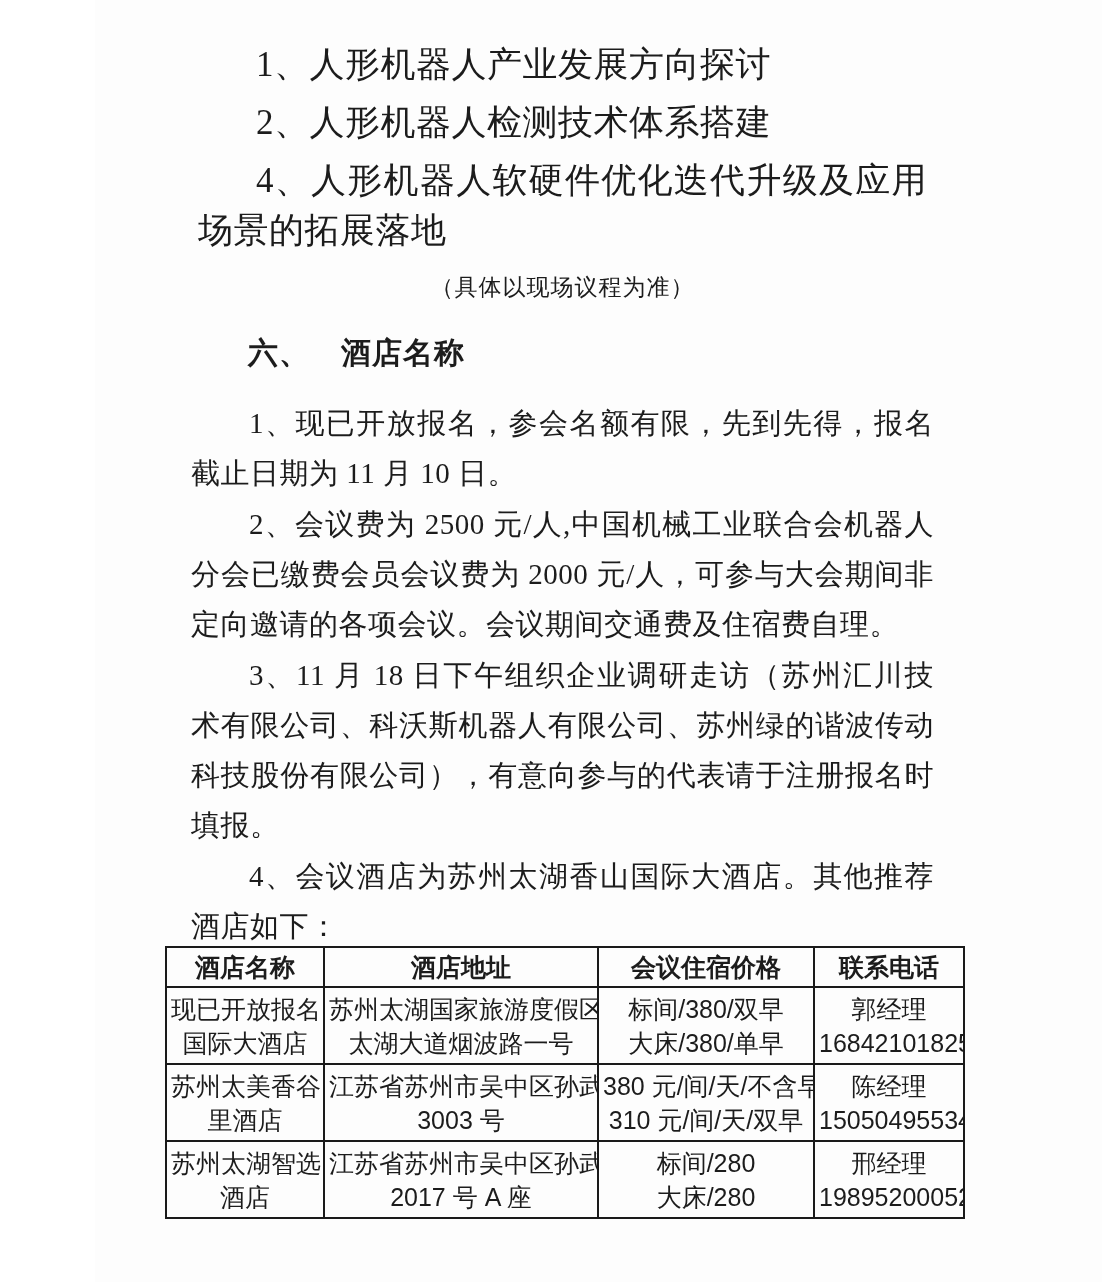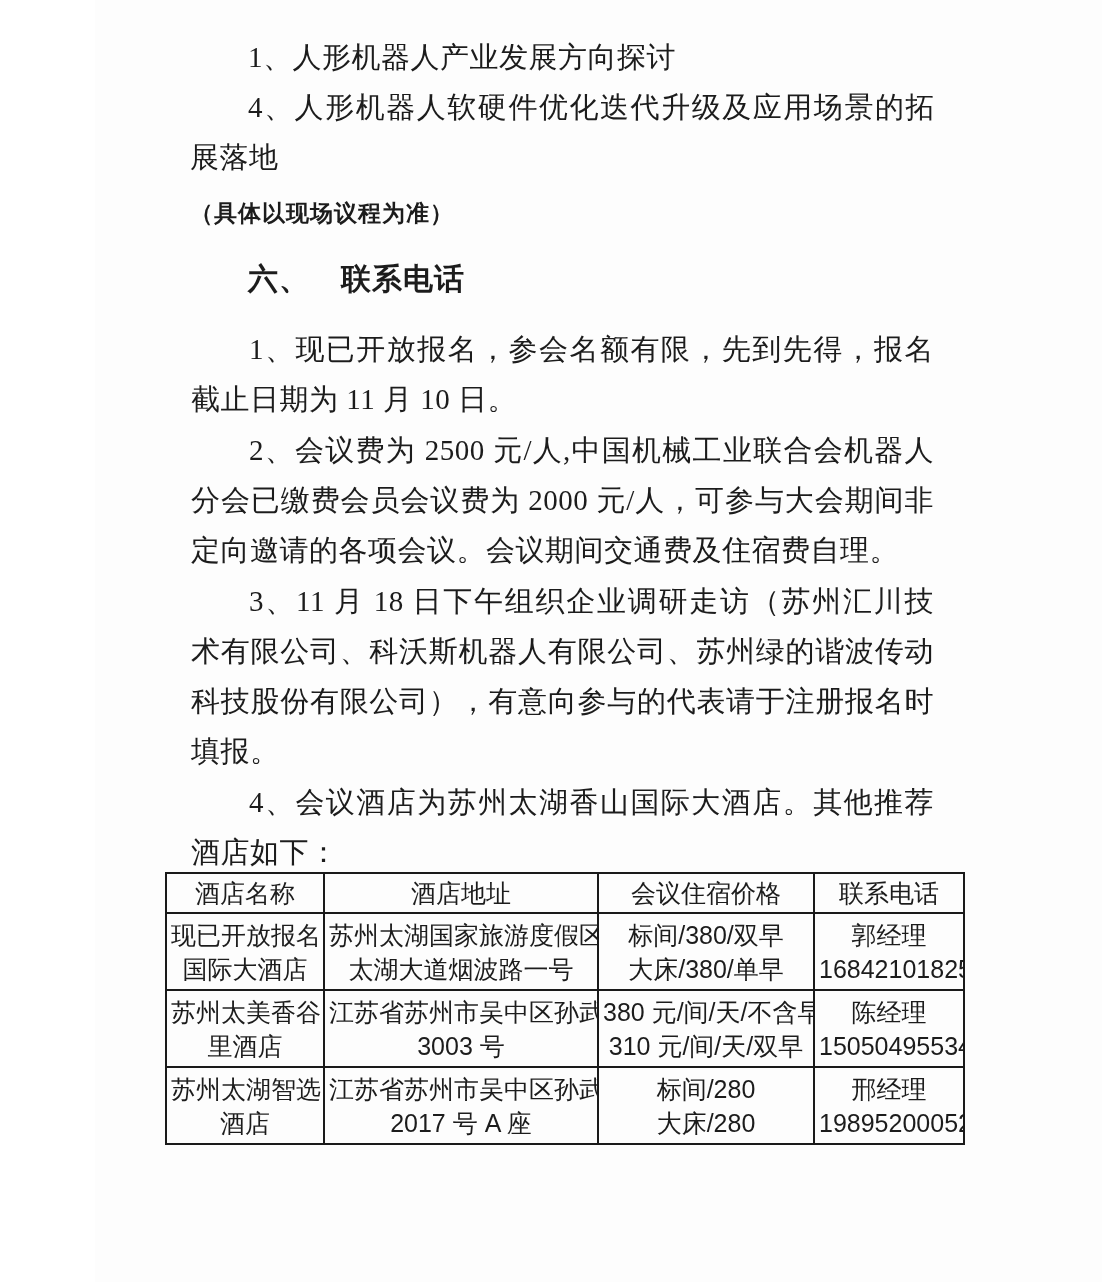--- a/index.html
+++ b/index.html
@@ -14,33 +14,33 @@
     position: relative;
     width: 1102px; height: 1282px;
     background: linear-gradient(90deg, #ffffff 0 95px, #fdfdfd 95px 100%);
   }
   .content {
     position: absolute;
     left: 190px; top: 32px;
     width: 745px;
   }
   .agenda p {
-    margin: 0;
-    font-size: 29px;
+    margin: 8px;
+    font-size: 35px;
     line-height: 50px;
     text-indent: 58px;
     text-align: justify;
     letter-spacing: 0.5px;
   }
   .agenda-note {
     margin: 14px 0 0 0;
     font-size: 23px;
     line-height: 36px;
-    font-weight: bold;
-    text-align: left;
+    font-weight: normal;
+    text-align: center;
     letter-spacing: 1px;
   }
   .section-heading {
     margin: 24px 0 0 0;
     font-size: 30px;
     line-height: 46px;
     font-weight: bold;
     text-indent: 58px;
     letter-spacing: 1px;
   }
@@ -64,47 +64,48 @@
   }
   table.hotels th, table.hotels td {
     border: 2px solid #1a1a1a;
     text-align: center;
     vertical-align: middle;
     padding: 2px 4px;
     overflow: hidden;
   }
   table.hotels th {
     height: 34px;
-    font-weight: normal;
+    font-weight: bold;
     font-size: 25px;
   }
   table.hotels td { height: 71px; }
   table.hotels td .cell-line {
     line-height: 34px;
     white-space: nowrap;
   }
   .col-name  { width: 158px; }
   .col-addr  { width: 274px; }
   .col-price { width: 216px; }
   .col-phone { width: 150px; }
 </style>
 </head>
 <body>
 
 <div class="page">
   <div class="content">
 
     <div class="agenda">
       <p>1、人形机器人产业发展方向探讨</p>
+      <p>2、人形机器人检测技术体系搭建</p>
       <p>4、人形机器人软硬件优化迭代升级及应用场景的拓展落地</p>
     </div>
 
     <p class="agenda-note">（具体以现场议程为准）</p>
 
-    <p class="section-heading">六、　联系电话</p>
+    <p class="section-heading">六、　酒店名称</p>
 
     <div class="notes">
       <p>1、现已开放报名，参会名额有限，先到先得，报名截止日期为 11 月 10 日。</p>
       <p>2、会议费为 2500 元/人,中国机械工业联合会机器人分会已缴费会员会议费为 2000 元/人，可参与大会期间非定向邀请的各项会议。会议期间交通费及住宿费自理。</p>
       <p>3、11 月 18 日下午组织企业调研走访（苏州汇川技术有限公司、科沃斯机器人有限公司、苏州绿的谐波传动科技股份有限公司），有意向参与的代表请于注册报名时填报。</p>
       <p>4、会议酒店为苏州太湖香山国际大酒店。其他推荐酒店如下：</p>
     </div>
 
     <table class="hotels">
       <colgroup>

